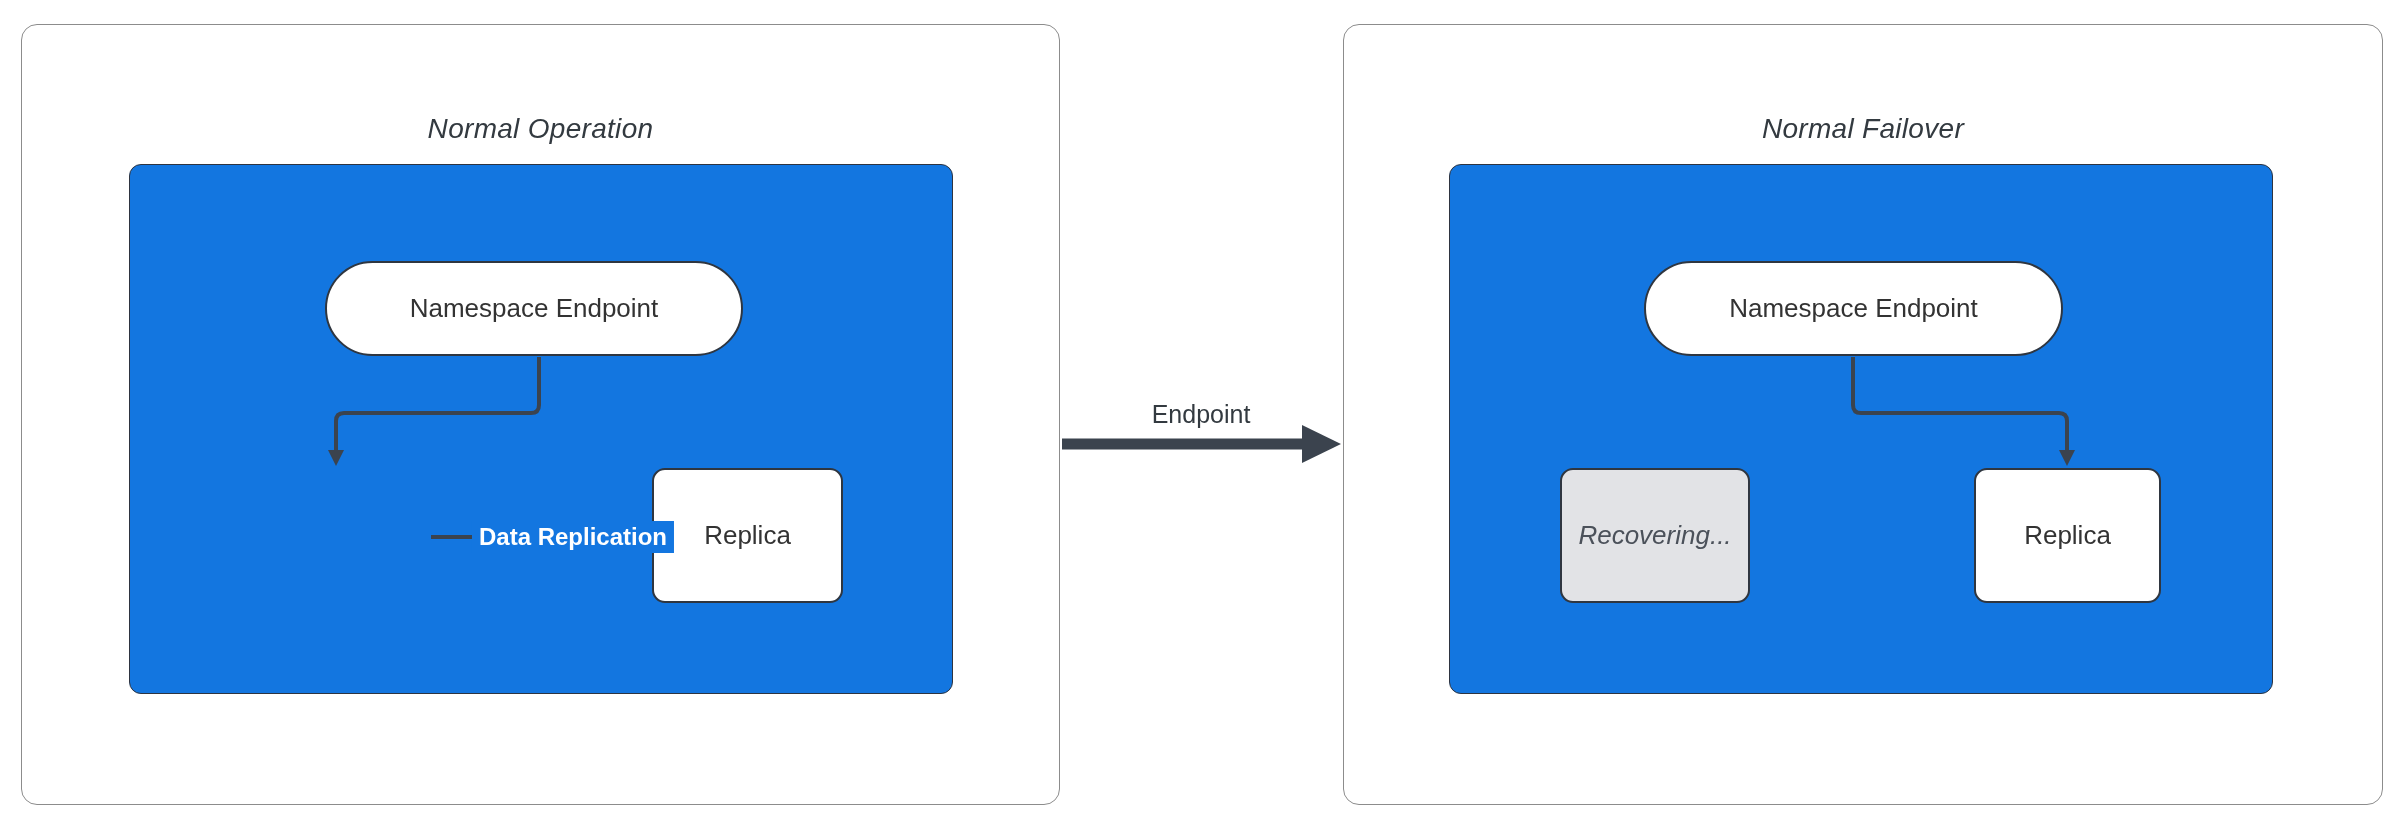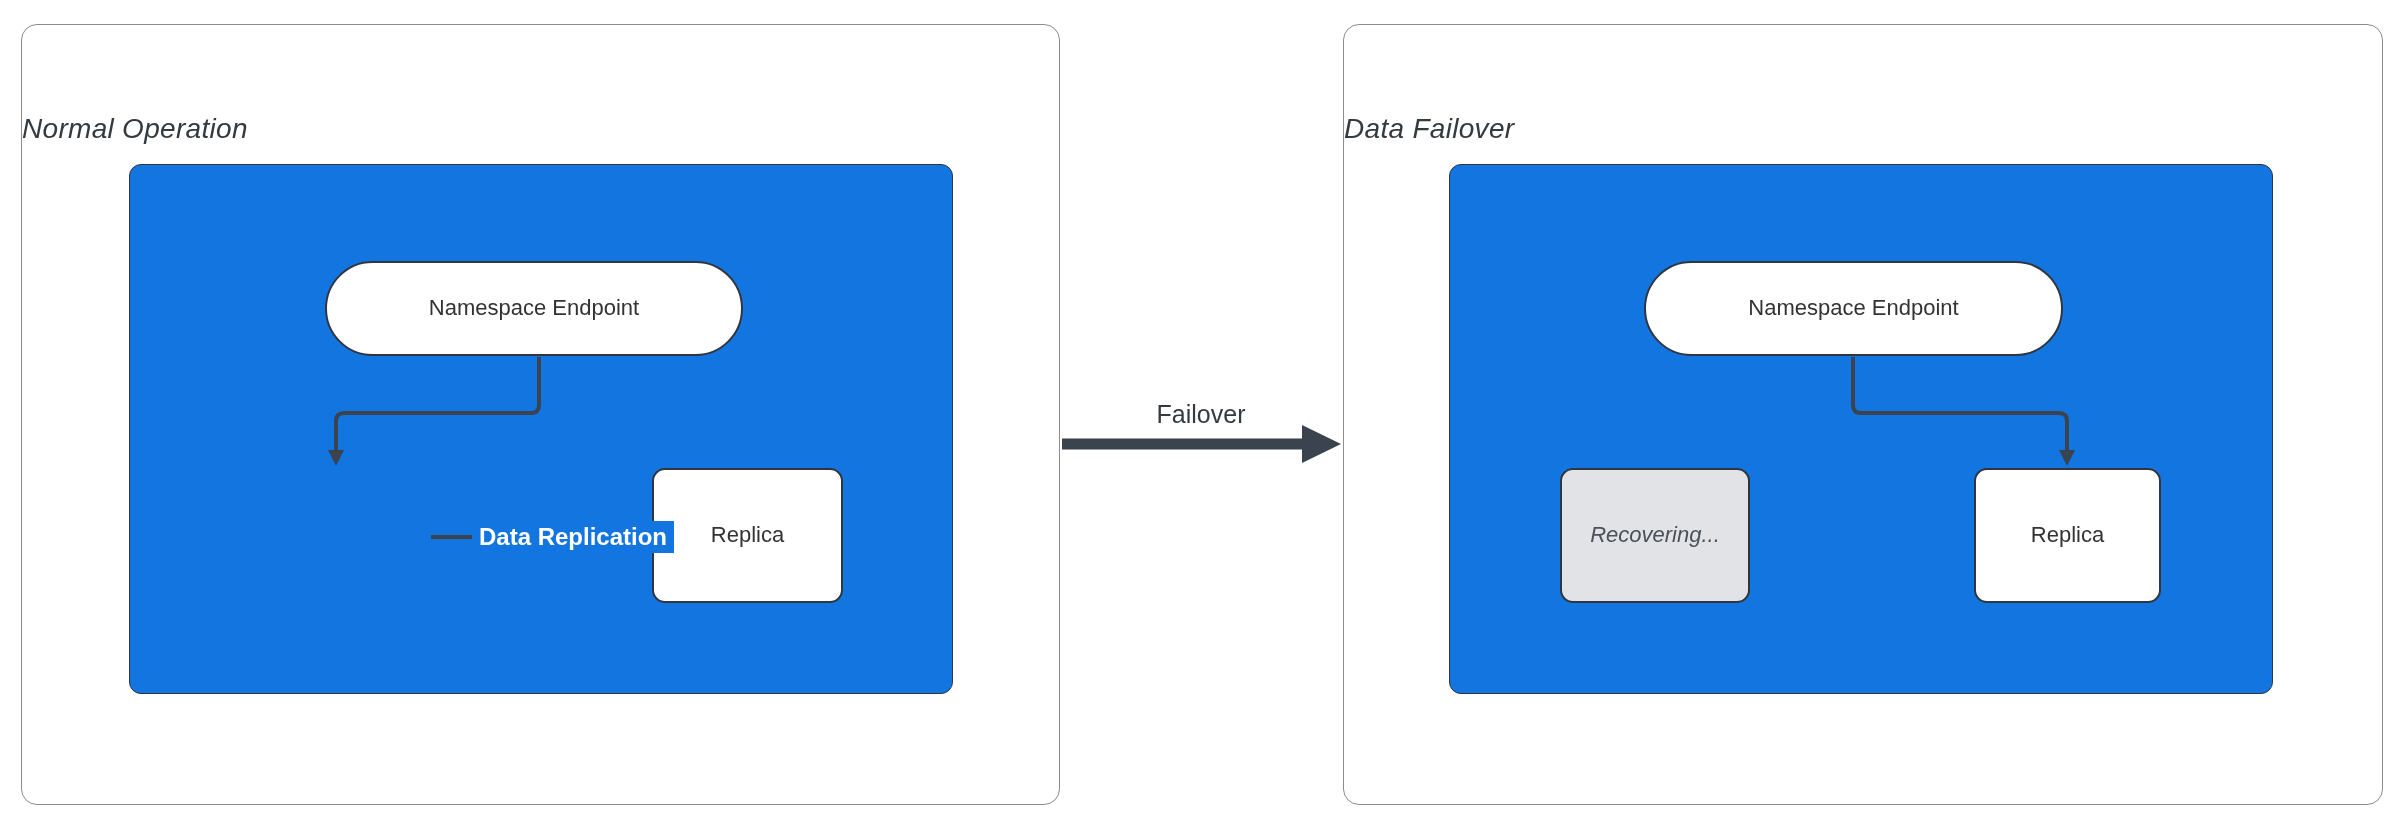--- a/index.html
+++ b/index.html
@@ -14,21 +14,21 @@
   .panel {
     position: absolute;
     background: #ffffff;
     border: 1.5px solid #8c8c8c;
     border-radius: 16px;
     box-sizing: border-box;
   }
   .panel-title {
     position: absolute;
     width: 100%;
-    text-align: left;
+    text-align: center;
     top: 88px;
     font-size: 28px;
     font-style: italic;
     color: #333a40;
     letter-spacing: 0.3px;
   }
   .cluster {
     position: absolute;
     background: #1376e0;
     border: 1px solid #2e3440;
@@ -37,21 +37,21 @@
   }
   .node {
     position: absolute;
     background: #ffffff;
     border: 2.5px solid #2f3640;
     box-sizing: border-box;
     display: flex;
     align-items: center;
     justify-content: center;
     text-align: center;
-    font-size: 22px;
+    font-size: 26px;
     line-height: 1.3;
     color: #333333;
     padding: 6px 12px;
   }
   .node.pill { border-radius: 48px; }
   .node.rect { border-radius: 13px; }
   .node.disabled {
     background: #e2e3e6;
     color: #4b515a;
     font-style: italic;
@@ -87,21 +87,21 @@
 </head>
 <body>
 
 <div class="canvas">
 
   <div class="panel" style="left:21px; top:24px; width:1039px; height:781px;">
     <div class="panel-title">Normal Operation</div>
   </div>
 
   <div class="panel" style="left:1343px; top:24px; width:1040px; height:781px;">
-    <div class="panel-title">Data Failover</div>
+    <div class="panel-title">Normal Failover</div>
   </div>
 
   <div class="cluster" style="left:129px; top:164px; width:824px; height:530px;"></div>
 
   <div class="cluster" style="left:1449px; top:164px; width:824px; height:530px;"></div>
 
   <svg class="wires" viewBox="0 0 2407 828">
 
     <g>
       <path d="M539,357 L539,405 Q539,413 531,413 L344,413 Q336,413 336,421 L336,451"></path>
@@ -136,15 +136,15 @@
   </div>
   <div class="node rect disabled" style="left:1560px; top:468px; width:190px; height:135px;">
     <span>Recovering...</span>
   </div>
   <div class="node rect" style="left:1974px; top:468px; width:187px; height:135px;">
     <span>Replica</span>
   </div>
 
   <div class="edge-label" style="left:541px; top:537px;">Data Replication</div>
 
-  <div class="transition-label" style="left:1201px; top:414px;">Failover</div>
+  <div class="transition-label" style="left:1201px; top:414px;">Endpoint</div>
 
 </div>
 
 </body></html>

